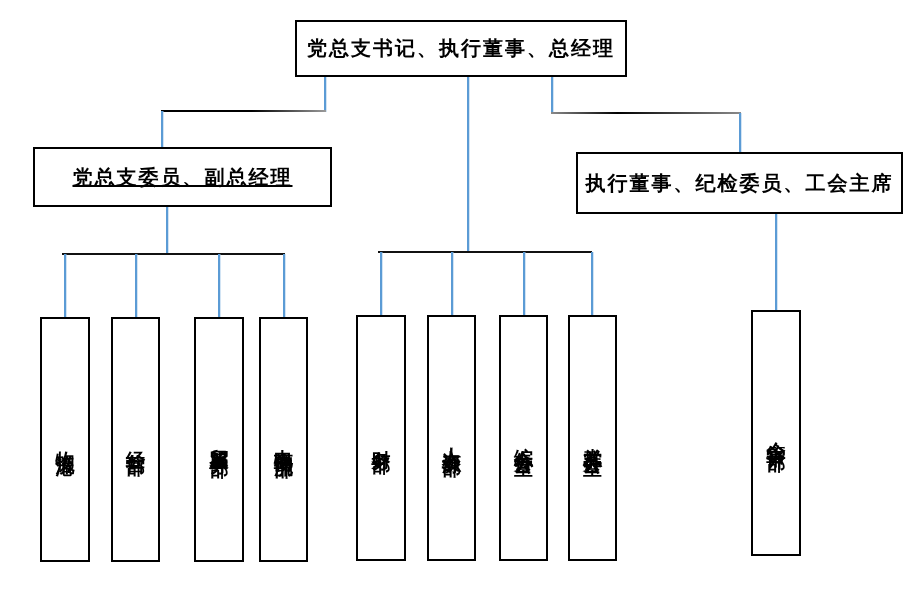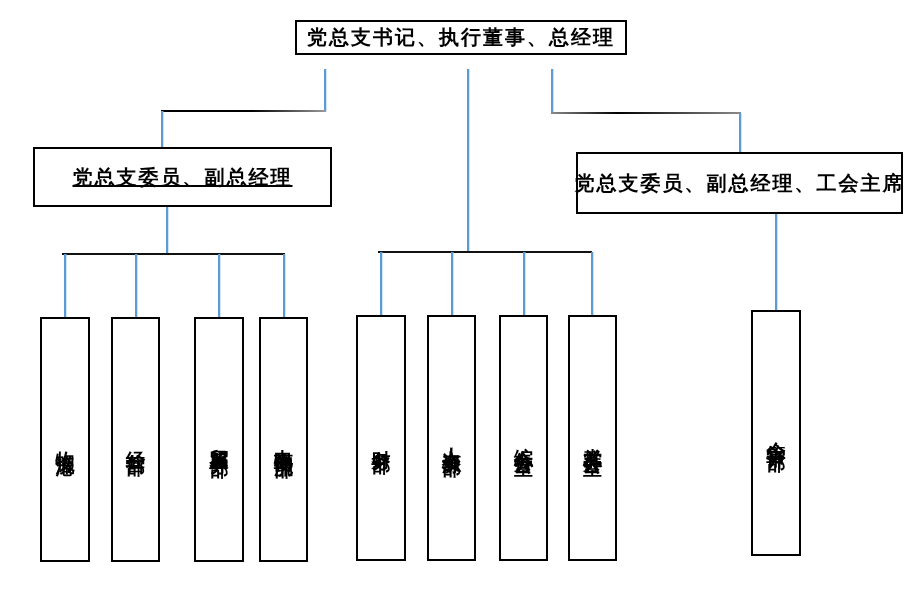--- a/index.html
+++ b/index.html
@@ -61,29 +61,29 @@
   <div class="conn vline" style="left:283px;top:254px;height:63px;"></div>
 
   <div class="conn hline" style="left:378px;top:251px;width:214px;"></div>
   <div class="conn vline" style="left:380px;top:252px;height:63px;"></div>
   <div class="conn vline" style="left:451px;top:252px;height:63px;"></div>
   <div class="conn vline" style="left:523px;top:252px;height:63px;"></div>
   <div class="conn vline" style="left:591px;top:252px;height:63px;"></div>
 
   <div class="conn vline" style="left:775px;top:214px;height:96px;"></div>
 
-  <div class="obox hbox" style="left:295px;top:20px;width:332px;height:35px;text-align:center;">
+  <div class="obox hbox" style="left:295px;top:20px;width:332px;height:57px;text-align:center;">
     <span>党总支书记、执行董事、总经理</span>
   </div>
 
   <div class="obox hbox" style="left:33px;top:147px;width:299px;height:60px;text-decoration:underline;">
     <span>党总支委员、副总经理</span>
   </div>
   <div class="obox hbox" style="left:576px;top:152px;width:327px;height:62px;">
-    <span>党总支委员、副总经理、工会主席</span>
+    <span>执行董事、纪检委员、工会主席</span>
   </div>
 
   <div class="obox vbox" style="left:40px;top:317px;width:50px;height:245px;">
     <span>物流港</span>
   </div>
   <div class="obox vbox" style="left:111px;top:317px;width:49px;height:245px;">
     <span>经营部</span>
   </div>
   <div class="obox vbox" style="left:194px;top:317px;width:50px;height:245px;">
     <span>贸易服务部</span>

